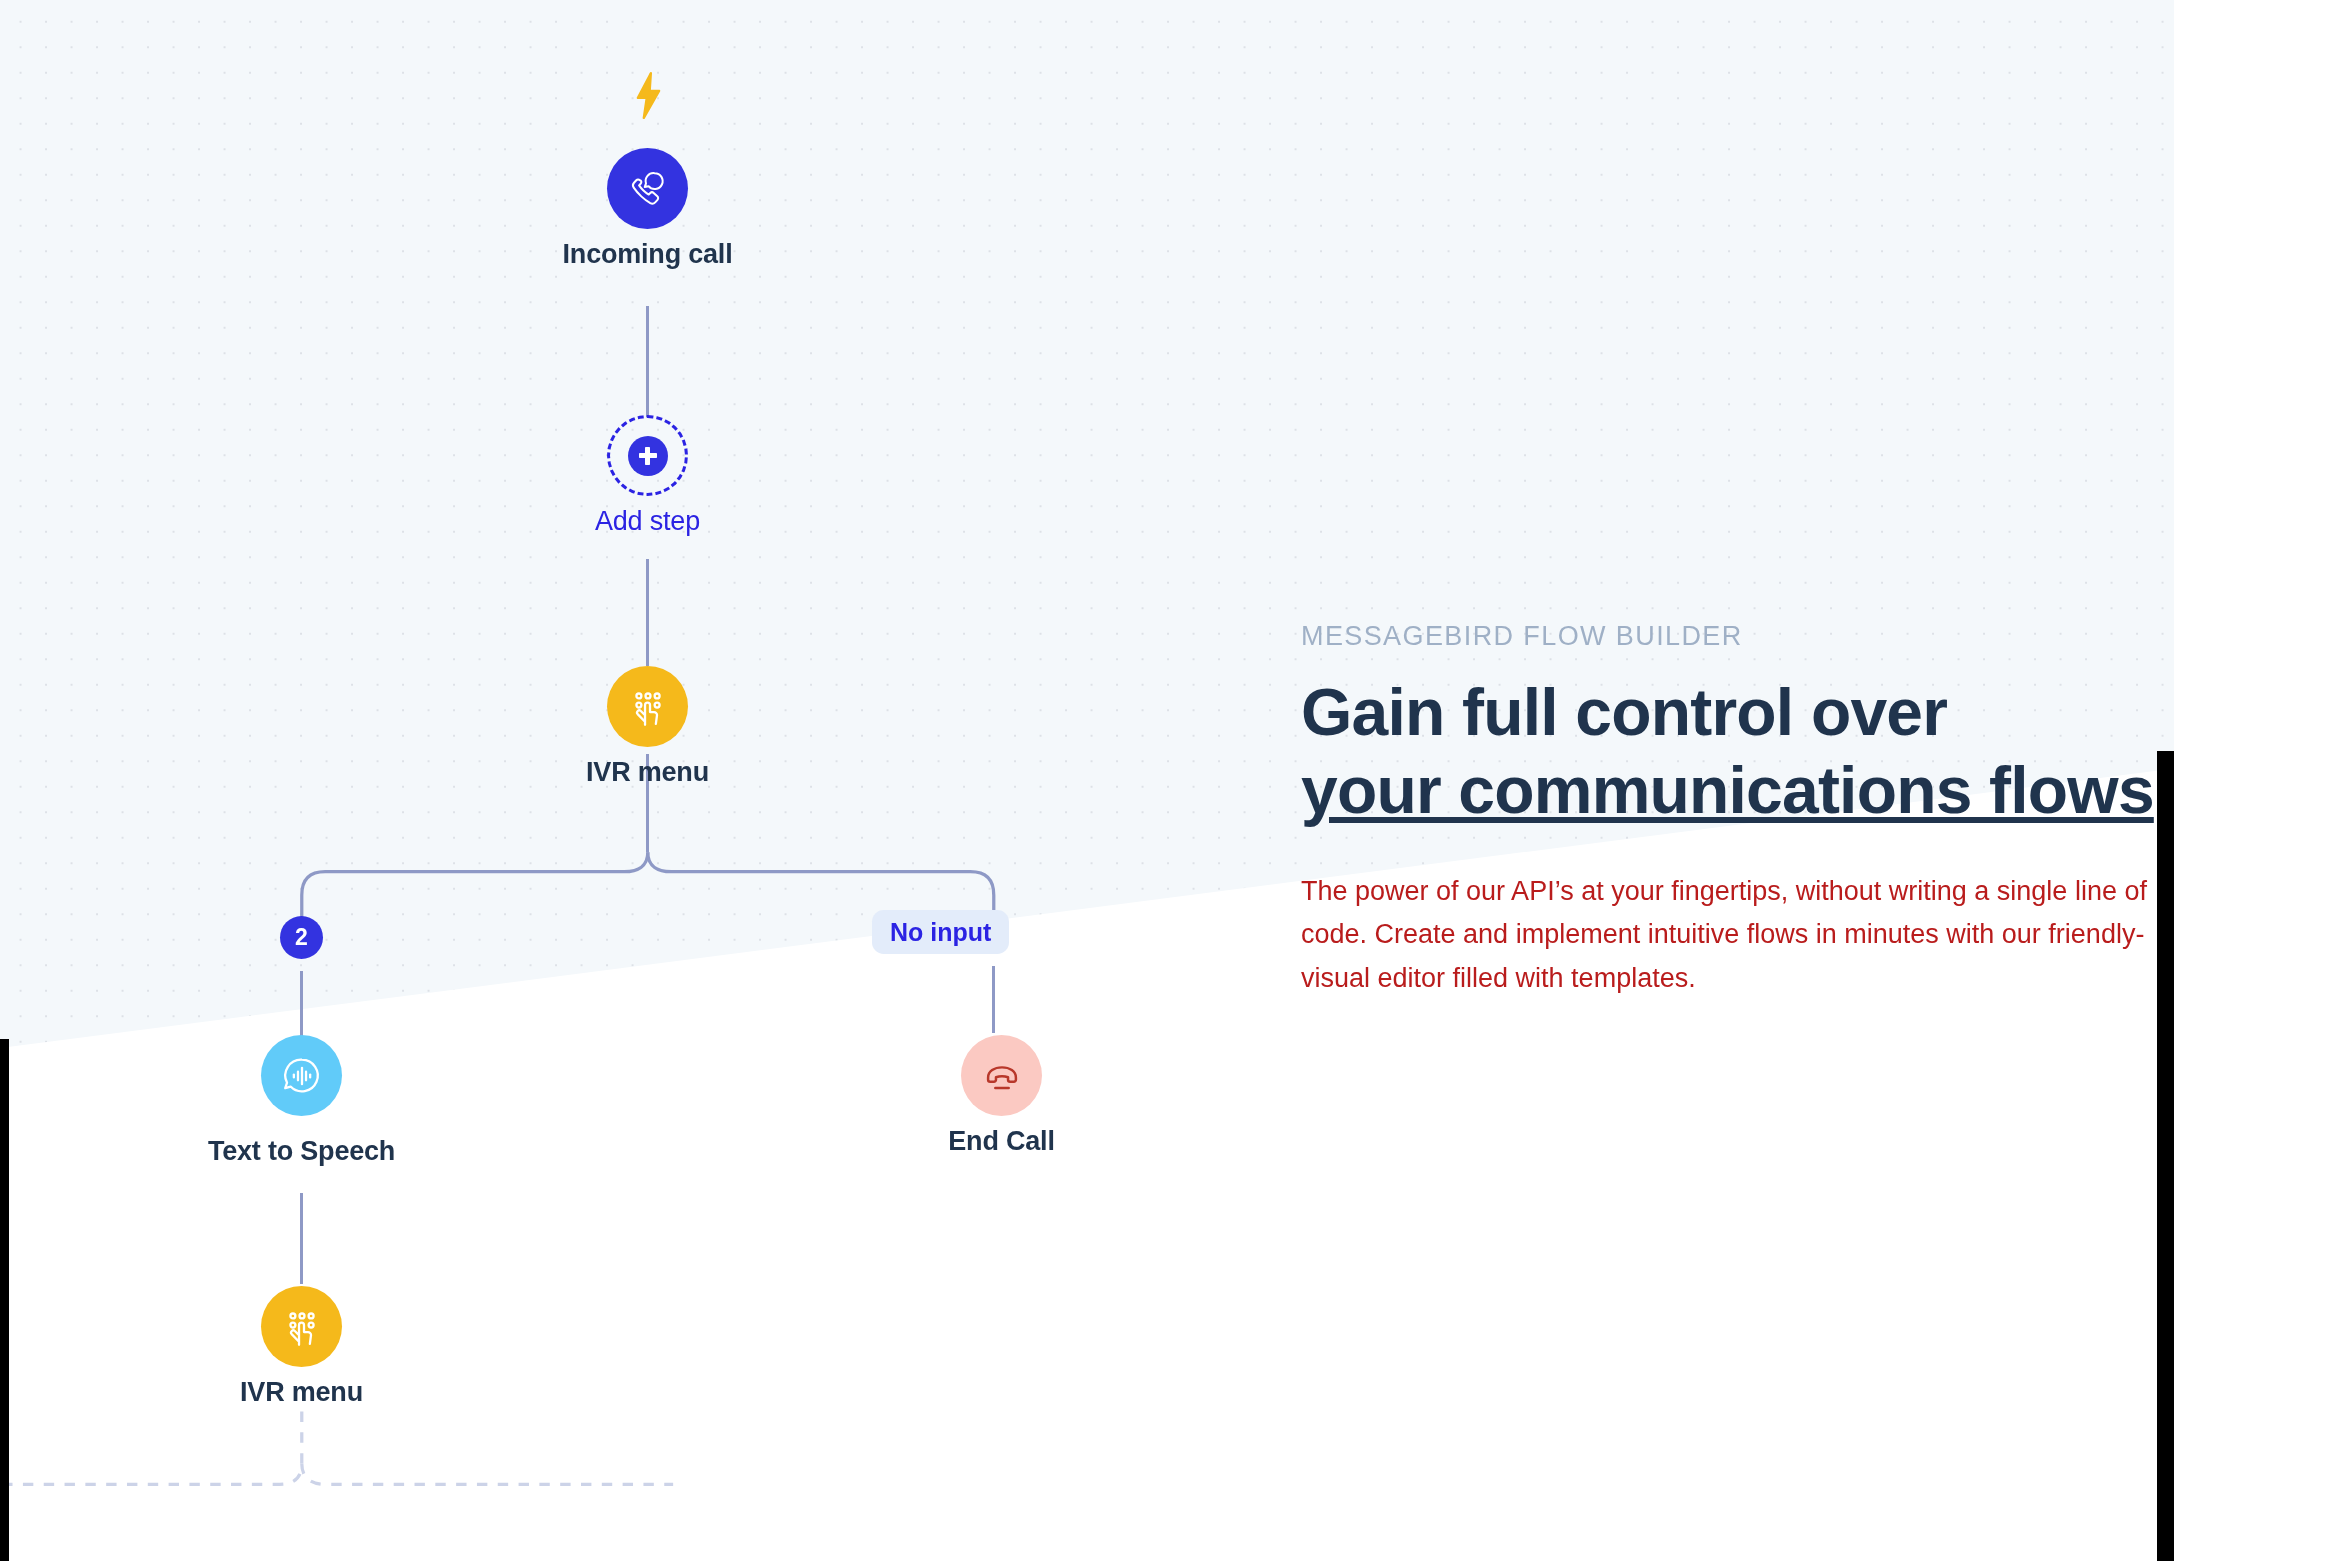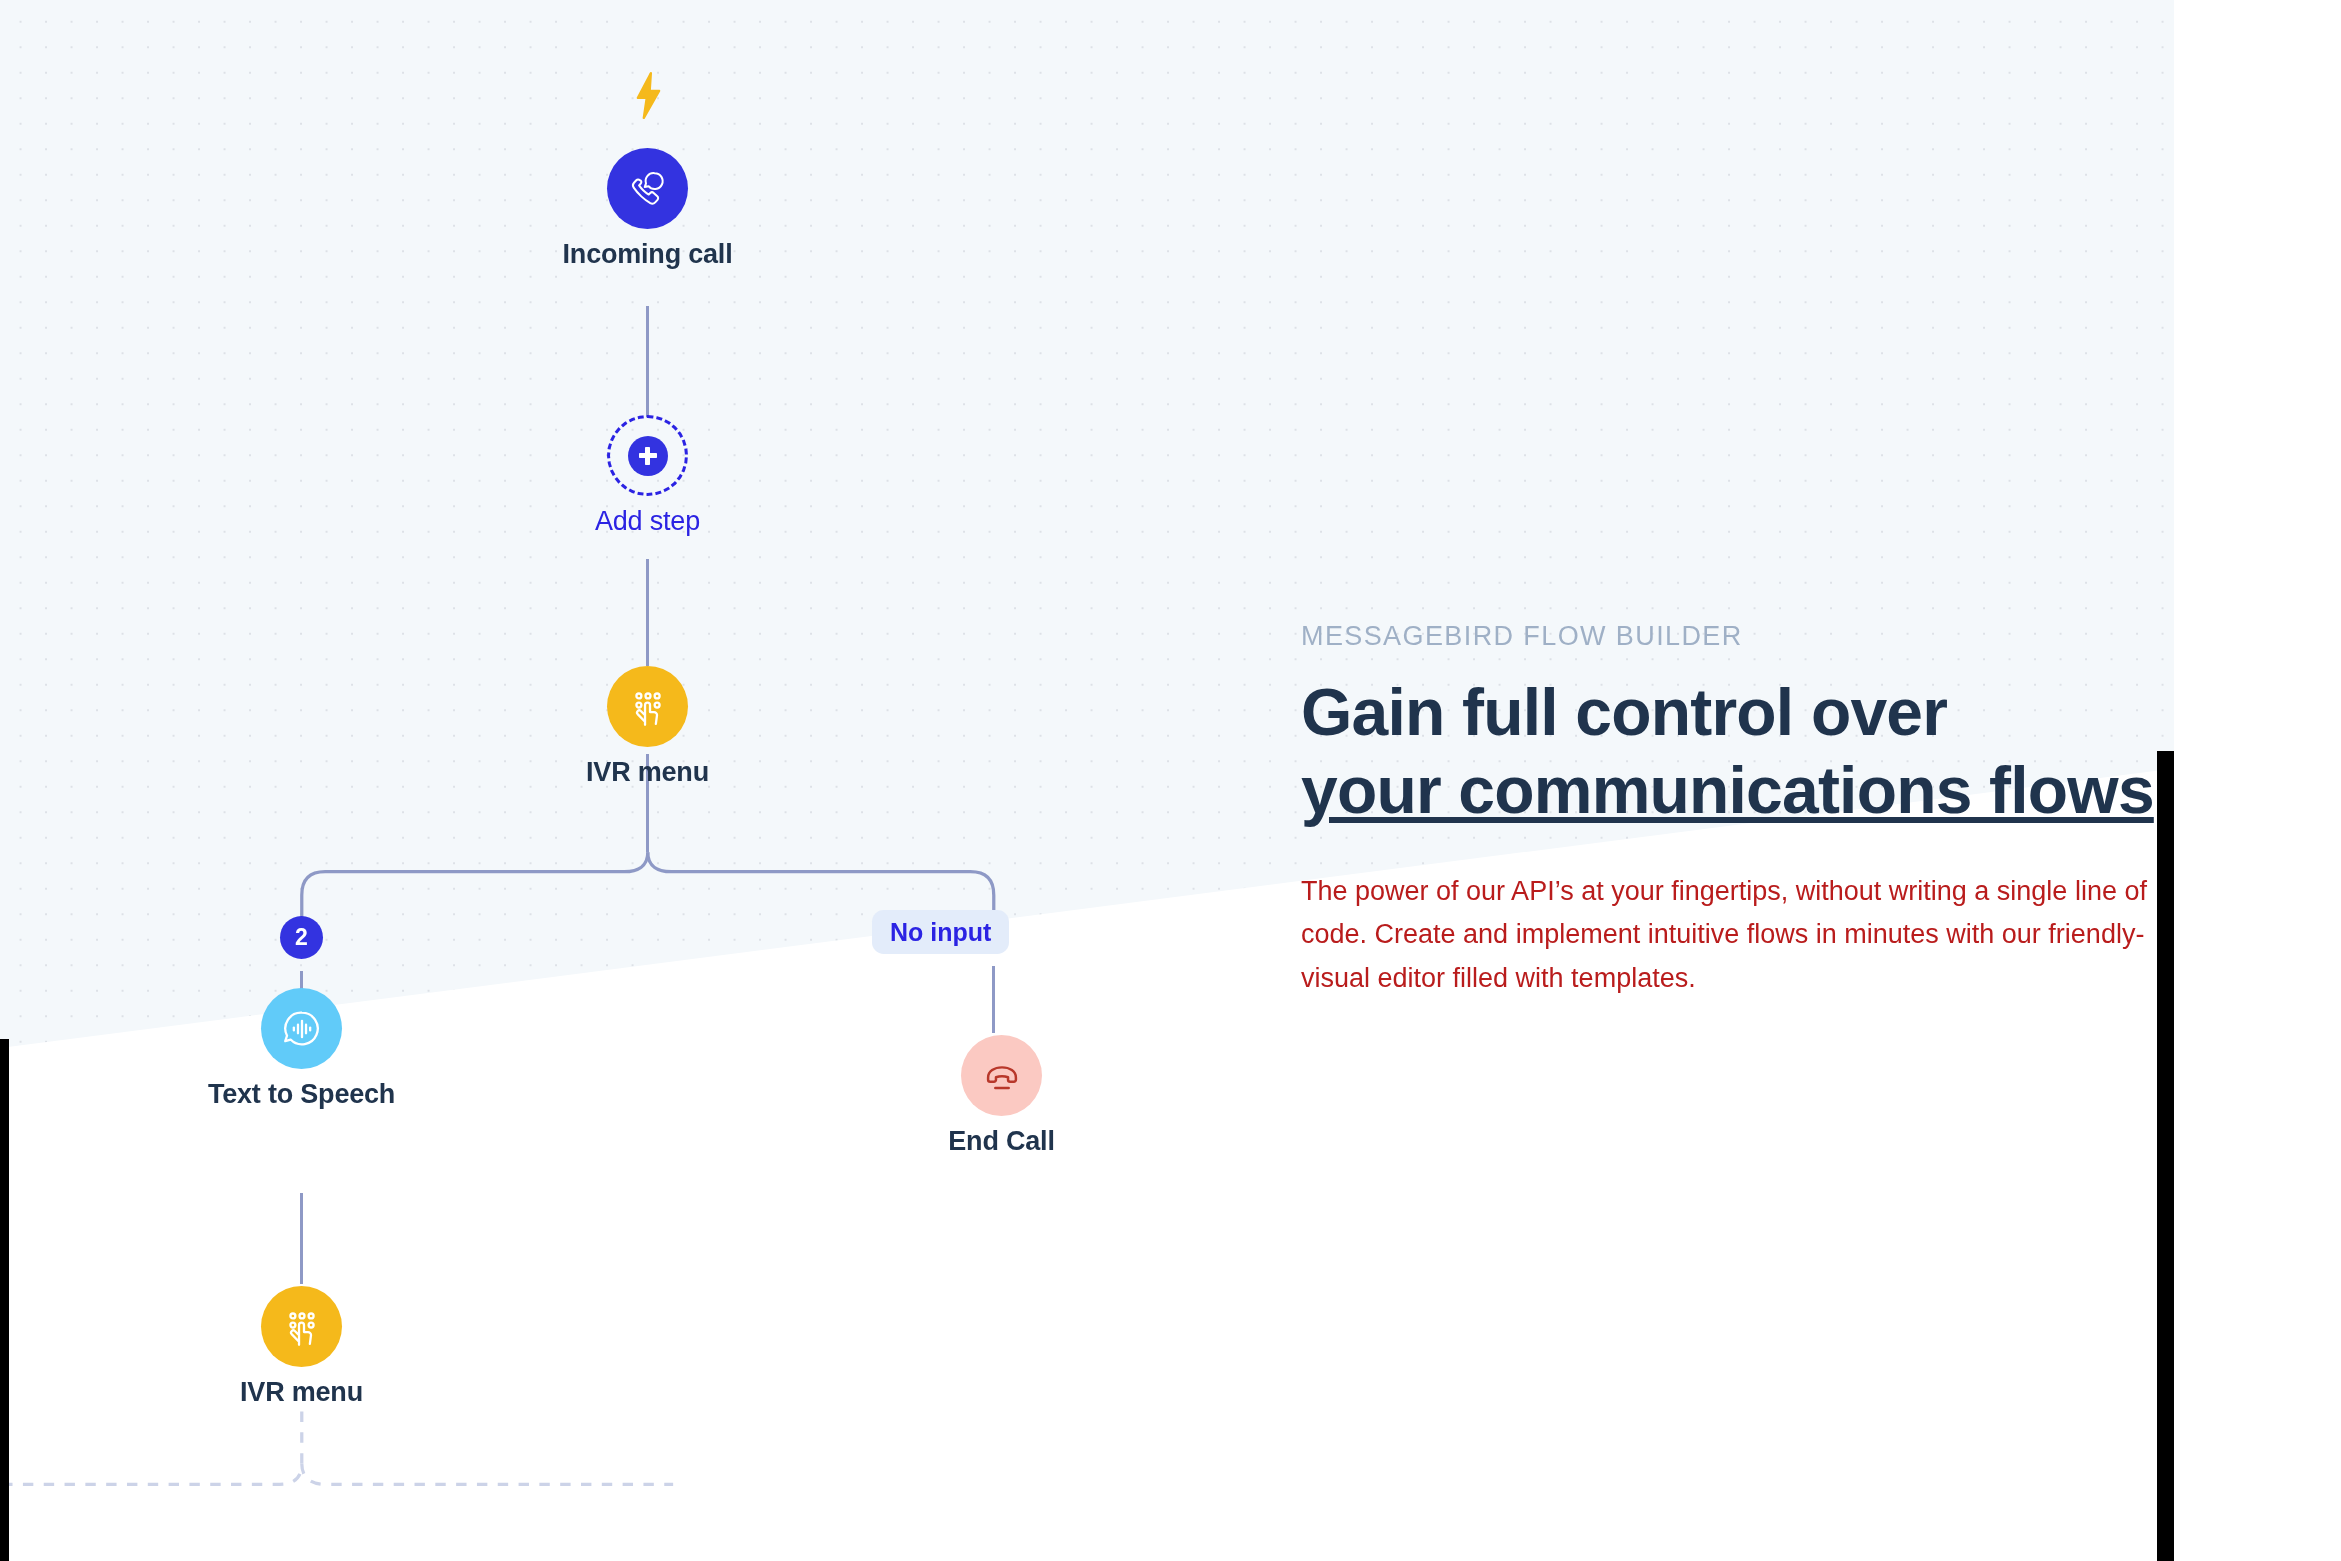--- a/index.html
+++ b/index.html
@@ -280,21 +280,21 @@
   </div>
 
   <div class="badge-num" style="left:280px; top:916px;">
     <span>2</span>
   </div>
 
   <div class="badge-pill" style="left:872px; top:910px;">
     <span>No input</span>
   </div>
 
-  <div class="node" style="left:152px; top:988px;">
+  <div class="node" style="left:152px; top:1035px;gap:10px;">
     <div class="node-circle circle-tts">
       <svg width="46" height="46" viewBox="0 0 48 48" aria-hidden="true">
         <path d="M24 7 a16.5 16.5 0 1 1 -11.9 28 l-5.6 1.6 l1.9-5.6 A16.5 16.5 0 0 1 24 7 z" fill="none" stroke="#ffffff" stroke-width="2.4" stroke-linejoin="round"></path>
         <g stroke="#ffffff" stroke-width="2.4" stroke-linecap="round">
           <line x1="15.5" y1="22.5" x2="15.5" y2="25.5"></line>
           <line x1="19.8" y1="19.5" x2="19.8" y2="28.5"></line>
           <line x1="24" y1="15.5" x2="24" y2="32.5"></line>
           <line x1="28.2" y1="19.5" x2="28.2" y2="28.5"></line>
           <line x1="32.5" y1="22.5" x2="32.5" y2="25.5"></line>
         </g>

